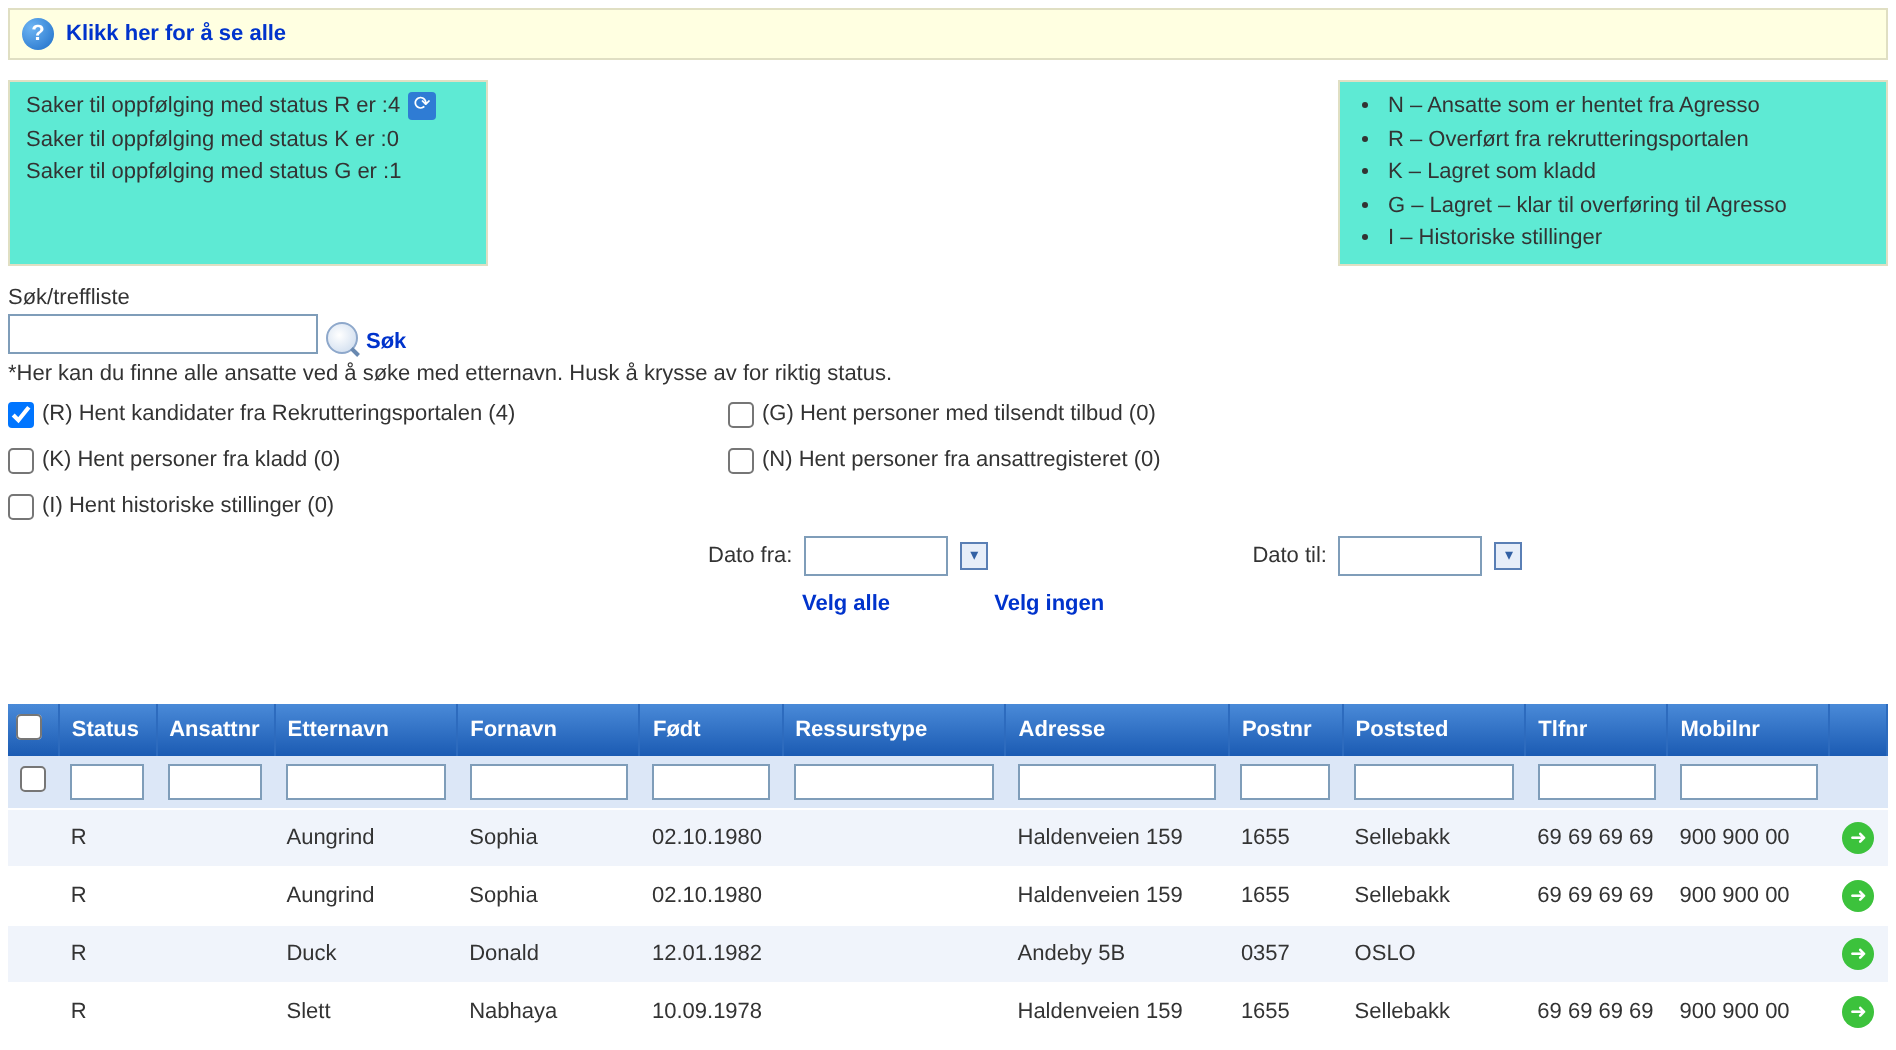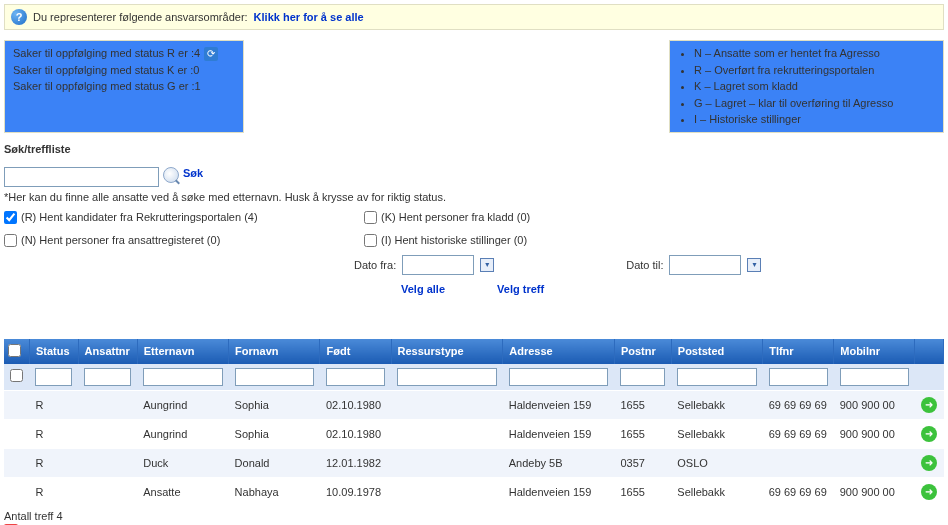--- a/index.html
+++ b/index.html
@@ -3,28 +3,28 @@
 <meta charset="utf-8">
 <style>
 * { box-sizing: border-box; margin: 0; padding: 0; }
 body { font-family: Verdana, Arial, sans-serif; font-size: 11px; color: #333; width: 948px; padding: 4px; }
 a { color: #0033CC; text-decoration: none; font-weight: bold; }
 
 .info-bar { background: #FFFFE1; border: 1px solid #E0DFC3; padding: 4px 6px; display: flex; align-items: center; gap: 6px; margin-bottom: 10px; }
 .help-icon { width: 16px; height: 16px; border-radius: 50%; background: radial-gradient(circle at 30% 30%, #6CB4F3, #1E6EC8); color: #fff; font-weight: bold; display: inline-flex; align-items: center; justify-content: center; font-size: 11px; }
 
 .two-boxes { display: flex; justify-content: space-between; margin-bottom: 10px; }
-.yellow-box { background: #3b82f6; border: 1px solid #E0DFC3; padding: 4px 8px; line-height: 1.5; }
+.yellow-box { background: #5eead4; border: 1px solid #E0DFC3; padding: 4px 8px; line-height: 1.5; }
 .box-left { width: 240px; }
 .box-right { width: 275px; }
 .box-right ul { list-style: disc; padding-left: 16px; }
 .refresh-icon { display:inline-block; width:14px; height:14px; background:#2F7CD4; color:#fff; text-align:center; line-height:14px; font-size:10px; border-radius:2px; margin-left:4px; vertical-align:middle; }
 
-.section-title { font-weight: bold; margin-bottom: 12px; }
-.search-row { display: flex; align-items: flex-start; gap: 4px; margin-bottom: 4px; }
+.section-title { font-weight: normal; margin-bottom: 2px; }
+.search-row { display: flex; align-items: flex-end; gap: 4px; margin-bottom: 4px; }
 .search-input { width: 155px; height: 20px; border: 1px solid #7F9DB9; padding: 1px 3px; font-size: 11px; }
 .search-btn-icon { width:16px; height:16px; background: radial-gradient(circle at 40% 40%, #fff, #c8d8ec); border:1px solid #8EA8CB; border-radius:50%; position:relative; }
 .search-btn-icon::after { content:""; position:absolute; width:5px; height:2px; background:#6888B0; bottom:-1px; right:-2px; transform:rotate(45deg); }
 .hint { color:#333; margin-bottom:8px; }
 
 .filters { display: grid; grid-template-columns: 350px 1fr; row-gap: 10px; column-gap: 10px; margin-bottom: 8px; }
 .chk-row { display:flex; align-items:center; gap:4px; }
 .chk-row input[type=checkbox]{ width:13px; height:13px; }
 
 .date-row { display:flex; align-items:center; gap:6px; margin-bottom:8px; margin-left:350px; }
@@ -50,21 +50,20 @@
 .del-row { display:flex; align-items:center; gap:4px; margin-top:2px; }
 .del-icon { width:14px; height:14px; background:#E44; color:#fff; display:inline-flex; align-items:center; justify-content:center; font-size:10px; font-weight:bold; border-radius:2px; }
 
 .col-chk{width:18px}.col-status{width:48px}.col-ans{width:58px}.col-ett{width:90px}.col-for{width:90px}.col-fodt{width:70px}.col-res{width:110px}.col-adr{width:110px}.col-pnr{width:56px}.col-pst{width:90px}.col-tlf{width:70px}.col-mob{width:80px}.col-arr{width:20px}
 </style>
 </head>
 <body>
 
 <div class="info-bar">
   <span class="help-icon">?</span>
-  <span>Du representerer følgende ansvarsområder:</span>
   <a href="#">Klikk her for å se alle</a>
 </div>
 
 <div class="two-boxes">
   <div class="yellow-box box-left">
     <div><span>Saker til oppfølging med status R er :4</span><span class="refresh-icon">⟳</span></div>
     <div>Saker til oppfølging med status K er :0</div>
     <div>Saker til oppfølging med status G er :1</div>
   </div>
   <div class="yellow-box box-right">
@@ -86,20 +85,24 @@
 </div>
 <div class="hint"><span>*Her kan du finne alle ansatte ved å søke med etternavn. Husk å krysse av for riktig status.</span></div>
 
 <div class="filters">
   <label class="chk-row">
       <input type="checkbox" checked="" style="">
       <span>(R) Hent kandidater fra Rekrutteringsportalen (4)</span>
     </label>
   <label class="chk-row">
       <input type="checkbox" style="">
+      <span>(G) Hent personer med tilsendt tilbud (0)</span>
+    </label>
+  <label class="chk-row">
+      <input type="checkbox" style="">
       <span>(K) Hent personer fra kladd (0)</span>
     </label>
   <label class="chk-row">
       <input type="checkbox" style="">
       <span>(N) Hent personer fra ansattregisteret (0)</span>
     </label>
   <label class="chk-row">
       <input type="checkbox" style="">
       <span>(I) Hent historiske stillinger (0)</span>
     </label>
@@ -110,21 +113,21 @@
   <input class="date-input" type="text" value="" style="">
   <span class="date-icon">▾</span>
   <span class="date-gap"></span>
   <span>Dato til:</span>
   <input class="date-input" type="text" value="" style="">
   <span class="date-icon">▾</span>
 </div>
 
 <div class="select-links">
   <a href="#">Velg alle</a>
-  <a href="#">Velg treff</a>
+  <a href="#">Velg ingen</a>
 </div>
 
 <table class="grid">
   <thead>
     <tr class="grid-head">
       <th class="col-chk"><input type="checkbox" style=""></th>
       <th class="col-status">Status</th>
       <th class="col-ans">Ansattnr</th>
       <th class="col-ett">Etternavn</th>
       <th class="col-for">Fornavn</th>
@@ -196,21 +199,21 @@
         <td>0357</td>
         <td>OSLO</td>
         <td></td>
         <td></td>
         <td class="arrow-cell"><span class="arrow-icon">➜</span></td>
       </tr>
       <tr class="odd">
         <td></td>
         <td>R</td>
         <td></td>
-        <td>Ansatte</td>
+        <td>Slett</td>
         <td>Nabhaya</td>
         <td>10.09.1978</td>
         <td></td>
         <td>Haldenveien 159</td>
         <td>1655</td>
         <td>Sellebakk</td>
         <td>69 69 69 69</td>
         <td>900 900 00</td>
         <td class="arrow-cell"><span class="arrow-icon">➜</span></td>
       </tr>

